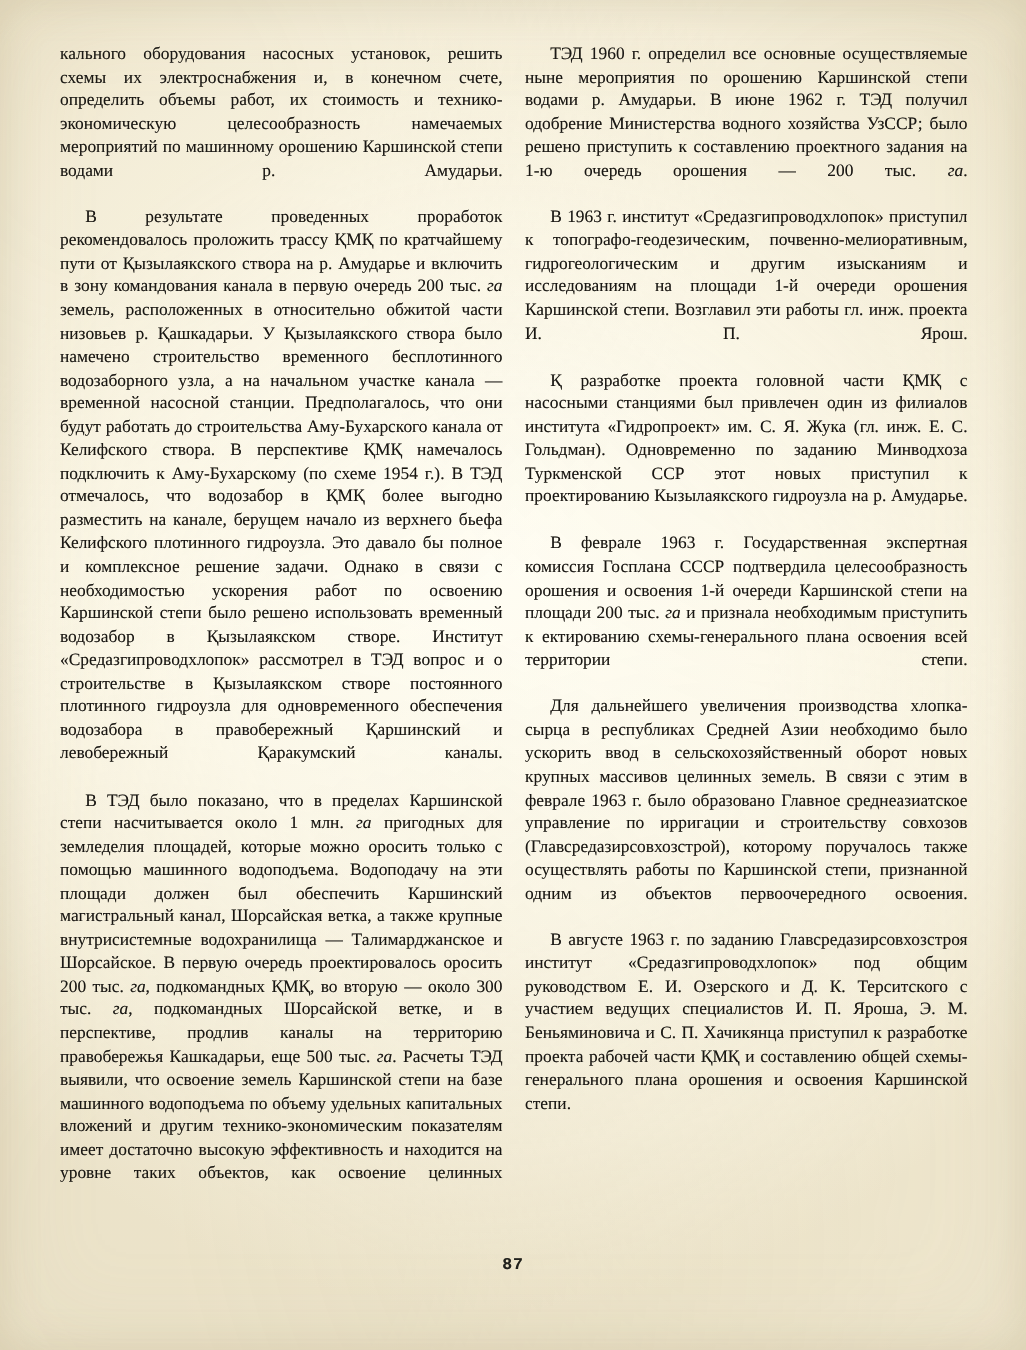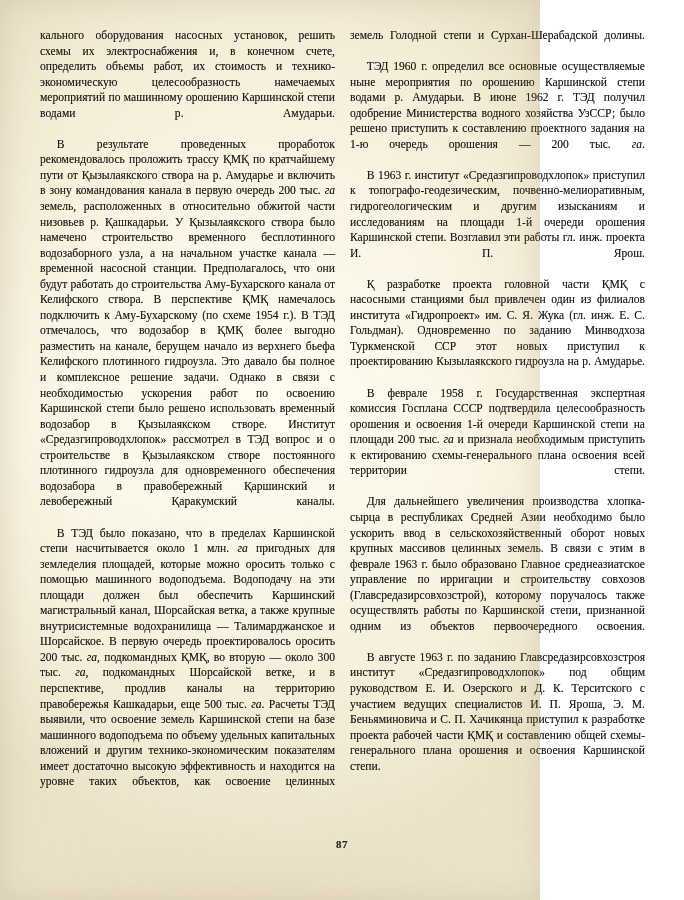--- a/index.html
+++ b/index.html
@@ -10,21 +10,21 @@
   body {
     width: 684px;
     height: 900px;
     overflow: hidden;
     font-family: "Liberation Serif", "DejaVu Serif", serif;
   }
 
   
   #page {
     position: relative;
-    width: 540px;
+    width: 684px;
     height: 900px;
     background:
       radial-gradient(ellipse 70% 55% at 48% 42%, #fffdf2 0%, #fdf9e9 45%, #f7f1dd 78%, #efe7cf 100%);
     box-sizing: border-box;
   }
   
   #grain {
     position: absolute;
     inset: 0;
     pointer-events: none;
@@ -91,21 +91,21 @@
     font-weight: 400;
   }
 
   
   #folio {
     position: absolute;
     left: 0;
     top: 838px;
     width: 684px;
     text-align: center;
-    font-family: Liberation Serif, serif;
+    font-family: Liberation Mono, monospace;
     font-size: 11px;
     font-weight: 700;
     color: #20201c;
     letter-spacing: .5px;
   }
 
   
   .col, #folio {
     text-shadow: 0 0 .35px rgba(40,35,25,.45);
   }
@@ -119,25 +119,24 @@
 
   <div id="content">
 
     <div class="col" id="col-left">
         <p class="noindent"><span>кального оборудования  насосных установок, решить схемы их электроснабжения и, в ко­нечном счете, определить  объемы работ, их стоимость и технико-экономическую целесооб­разность намечаемых мероприятий по машин­ному орошению Каршинской степи водами р. Амударьи.</span></p>
         <p><span>В результате проведенных проработок ре­комендовалось проложить  трассу  ҚМҚ по кратчайшему пути от Қызылаякского створа на р. Амударье и включить в зону командова­ния канала в первую очередь 200 тыс. </span><em>га</em><span> зе­мель, расположенных в  относительно обжи­той части низовьев р. Қашкадарьи. У Қызы­лаякского створа было  намечено строитель­ство временного бесплотинного водозаборного узла, а на начальном участке канала — вре­менной насосной  станции. Предполагалось, что  они будут  работать до  строительства Аму-Бухарского канала от Келифского ство­ра. В перспективе ҚМҚ намечалось подклю­чить к Аму-Бухарскому (по схеме 1954 г.). В ТЭД отмечалось, что водозабор в ҚМҚ бо­лее выгодно разместить на канале, берущем начало из  верхнего бьефа  Келифского пло­тинного гидроузла.  Это давало бы полное и комплексное решение задачи. Однако в связи с необходимостью ускорения работ по освое­нию Каршинской степи было решено исполь­зовать временный водозабор в Қызылаякском створе.    Институт   «Средазгипроводхлопок» рассмотрел в ТЭД вопрос  и  о строительст­ве в Қызылаякском створе  постоянного пло­тинного гидроузла для одновременного обес­печения    водозабора    в    правобережный Қаршинский и левобережный  Қаракумский каналы.</span></p>
         <p><span>В ТЭД  было показано,  что  в пределах Каршинской  степи  насчитывается  около 1 млн. </span><em>га</em><span> пригодных для земледелия площадей, которые можно  оросить только  с помощью машинного водоподъема. Водоподачу на эти площади должен был обеспечить Каршинский магистральный канал, Шорсайская  ветка, а также крупные  внутрисистемные водохрани­лища — Талимарджанское и  Шорсайское. В первую очередь проектировалось оросить 200 тыс. </span><em>га</em><span>, подкомандных ҚМҚ,  во вторую — около 300 тыс. </span><em>га</em><span>, подкомандных Шорсайской ветке, и  в перспективе, продлив  каналы на территорию правобережья  Кашкадарьи, еще 500 тыс. </span><em>га</em><span>. Расчеты ТЭД выявили, что осво­ение земель  Каршинской степи на  базе ма­шинного водоподъема  по  объему удельных капитальных вложений и другим технико-эко­номическим показателям  имеет  достаточно высокую эффективность и находится на уров­не таких объектов,  как  освоение целинных</span></p>
       </div>
 
     <div class="col" id="col-right">
-        <p class="noindent"><span>земель  Голодной степи  и  Сурхан-Шерабад­ской долины.</span></p>
         <p><span>ТЭД 1960 г. определил все  основные осу­ществляемые ныне мероприятия по орошению Каршинской степи  водами р.  Амударьи. В июне 1962 г. ТЭД получил одобрение Минис­терства  водного хозяйства УзССР; было ре­шено приступить  к составлению  проектного задания  на  1-ю  очередь  орошения — 200 тыс. </span><em>га</em><span>.</span></p>
         <p><span>В 1963 г.  институт «Средазгипроводхло­пок»  приступил к  топографо-геодезическим, почвенно-мелиоративным,  гидрогеологическим и другим  изысканиям и  исследованиям на площади 1-й очереди орошения  Каршинской степи. Возглавил эти работы гл. инж. проек­та И. П. Ярош.</span></p>
         <p><span>Қ  разработке  проекта  головной  части ҚМҚ с насосными станциями  был привлечен один из филиалов  института «Гидропроект» им. С. Я. Жука  (гл. инж.  Е. С. Гольдман). Одновременно по заданию Минводхоза Турк­менской ССР этот новых приступил  к про­ектированию  Кызылаякского  гидроузла  на р. Амударье.</span></p>
-        <p><span>В феврале 1958 г.  Государственная экс­пертная комиссия Госплана  СССР подтвер­дила целесообразность орошения и освоения 1-й очереди  Каршинской степи на  площади 200 тыс. </span><em>га</em><span> и признала необходимым присту­пить к ектированию схемы-генерального плана освоения всей территории степи.</span></p>
+        <p><span>В феврале 1963 г.  Государственная экс­пертная комиссия Госплана  СССР подтвер­дила целесообразность орошения и освоения 1-й очереди  Каршинской степи на  площади 200 тыс. </span><em>га</em><span> и признала необходимым присту­пить к ектированию схемы-генерального плана освоения всей территории степи.</span></p>
         <p><span>Для дальнейшего  увеличения  производ­ства хлопка-сырца в  республиках  Средней Азии необходимо было ускорить ввод в сель­скохозяйственный оборот новых крупных мас­сивов целинных земель. В связи с этим в фев­рале 1963 г. было образовано  Главное сред­неазиатское  управление  по   ирригации  и строительству совхозов  (Главсредазирсовхоз­строй), которому поручалось также осуществ­лять работы по Каршинской степи,  признан­ной одним  из объектов  </span><strong>первоочередного ос­воения</strong><span>.</span></p>
         <p><span>В августе 1963 г. по заданию Главсредаз­ирсовхозстроя институт  «Средазгипроводхло­пок» под общим  руководством  Е. И. Озер­ского и Д. К. Терситского  с участием  веду­щих специалистов И. П. Яроша,  Э. М. Бень­яминовича и  С. П.  Хачикянца приступил к разработке проекта  рабочей части  ҚМҚ и составлению  общей схемы-генерального пла­на орошения и освоения Каршинской степи.</span></p>
       </div>
 
   </div>
 
   <div id="edges"></div>
 
   <div id="folio">87</div>
 

